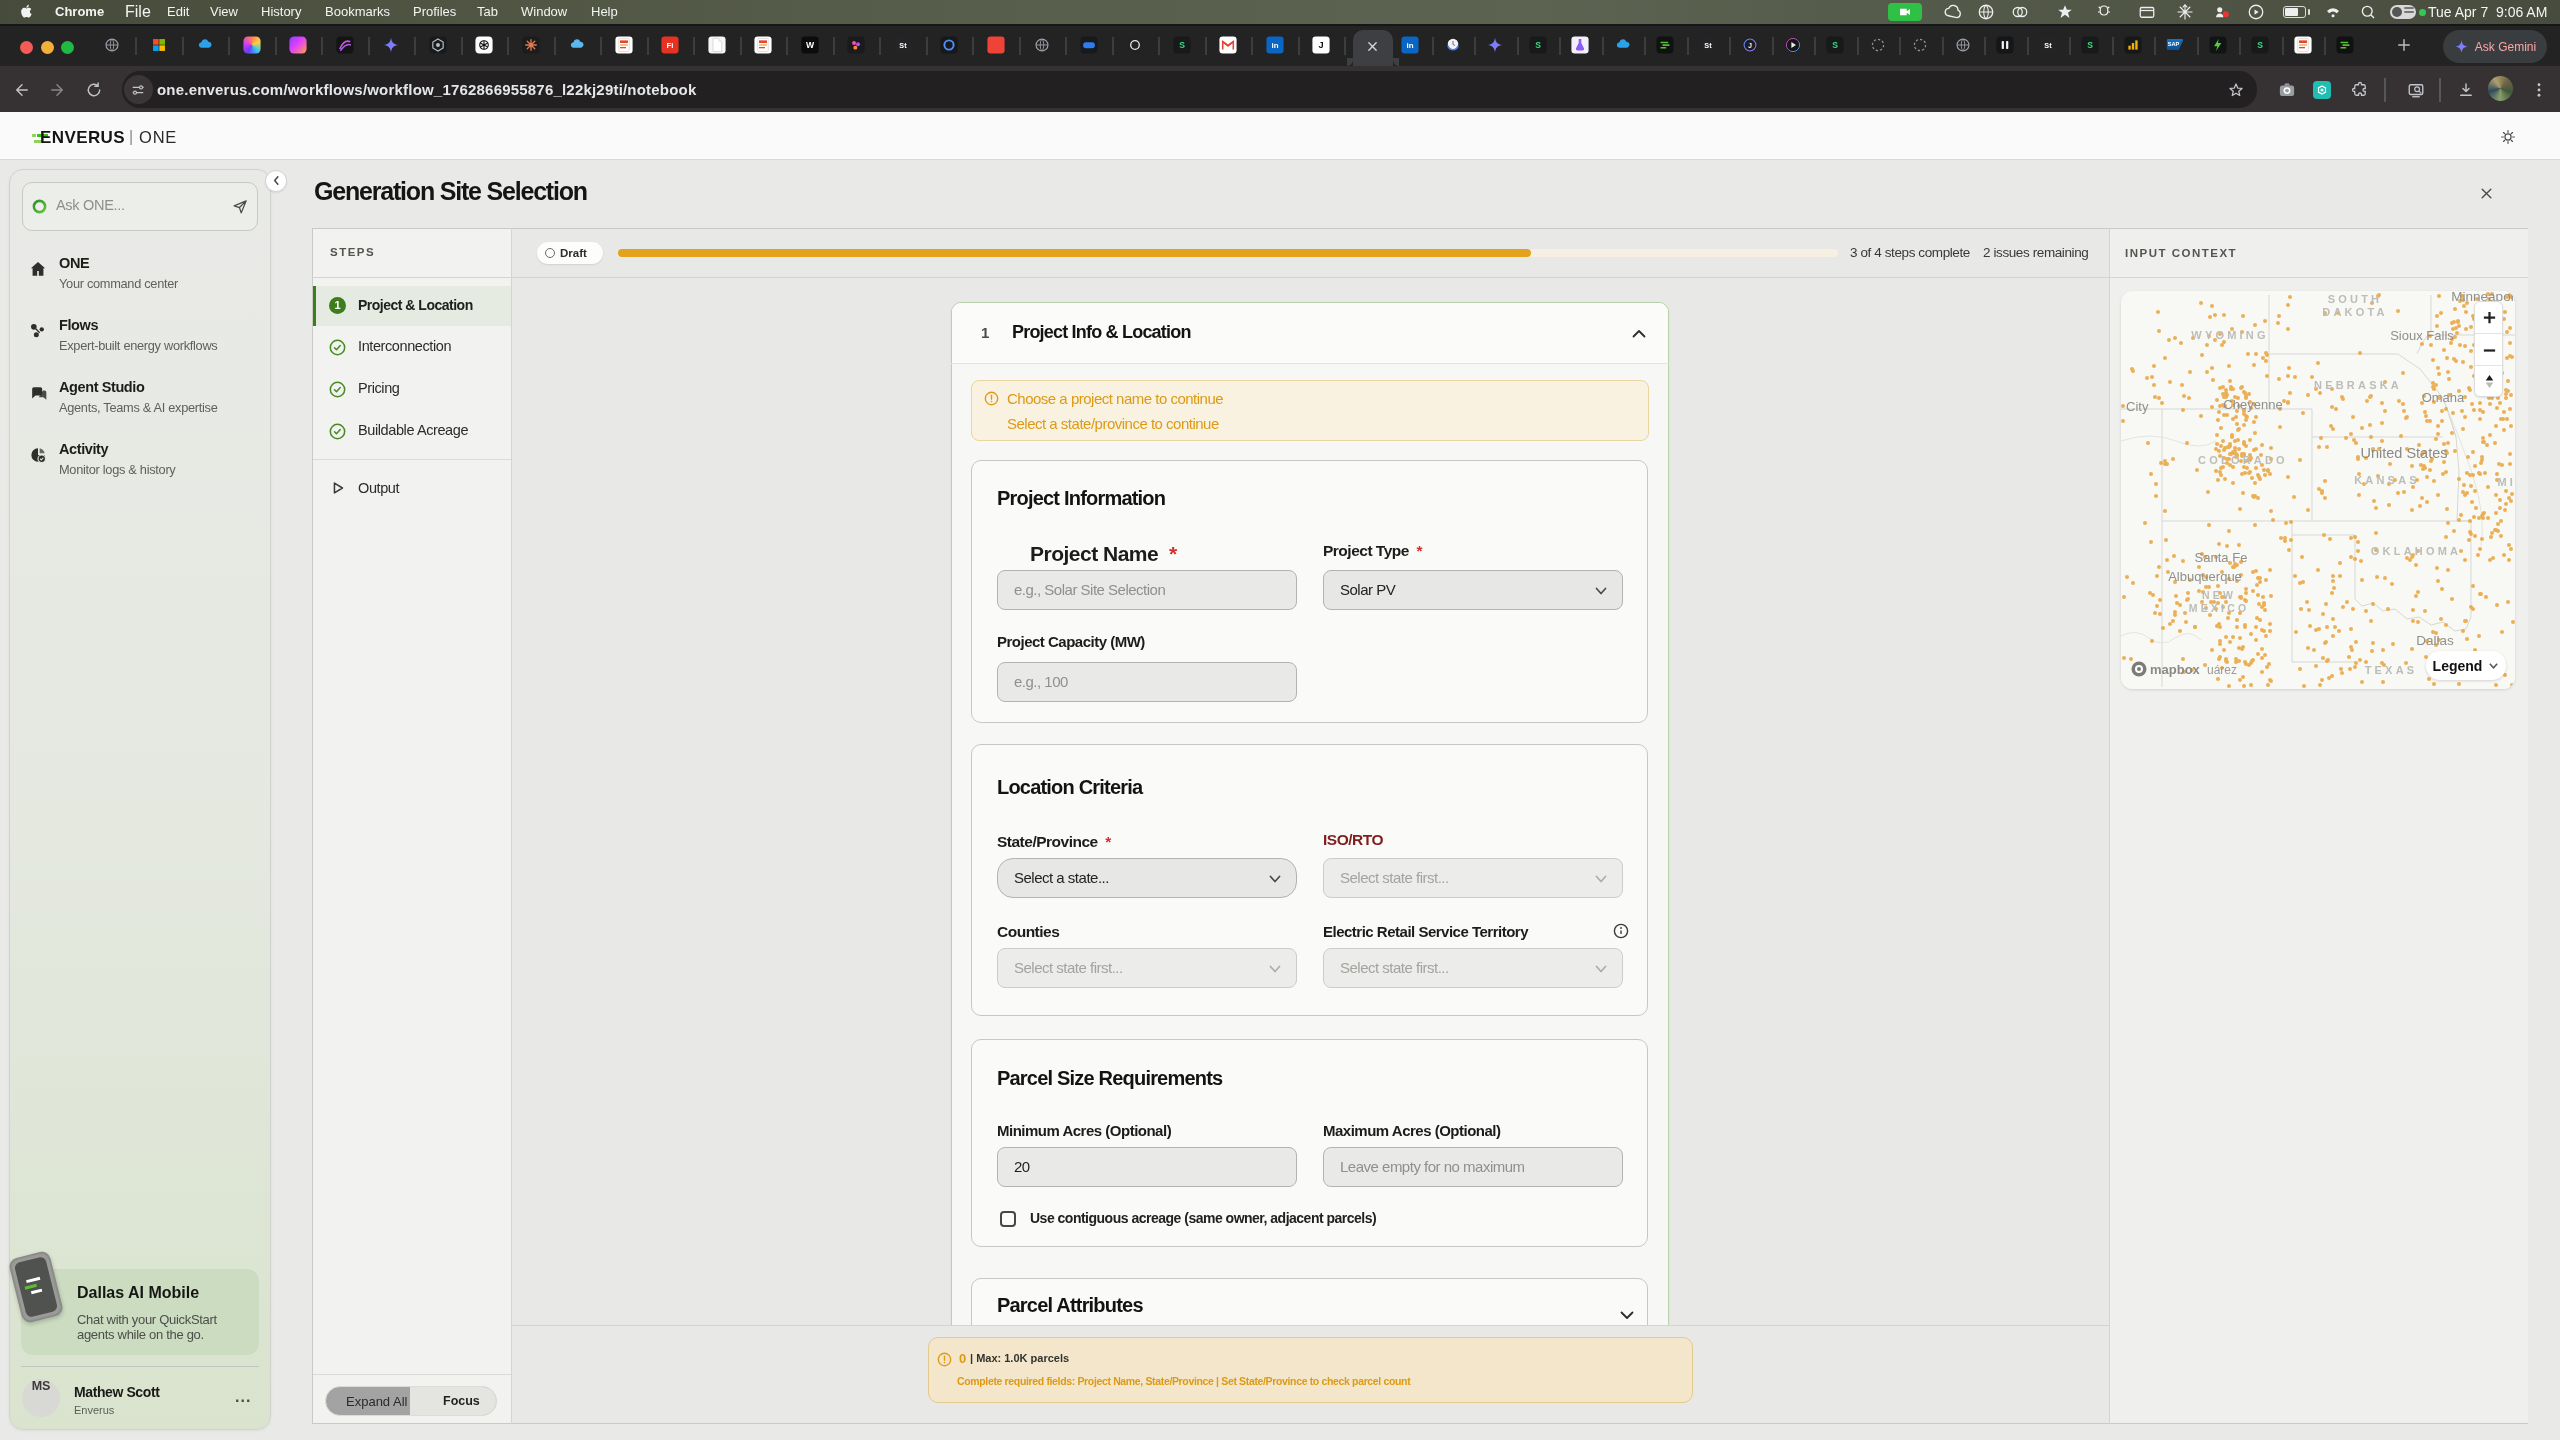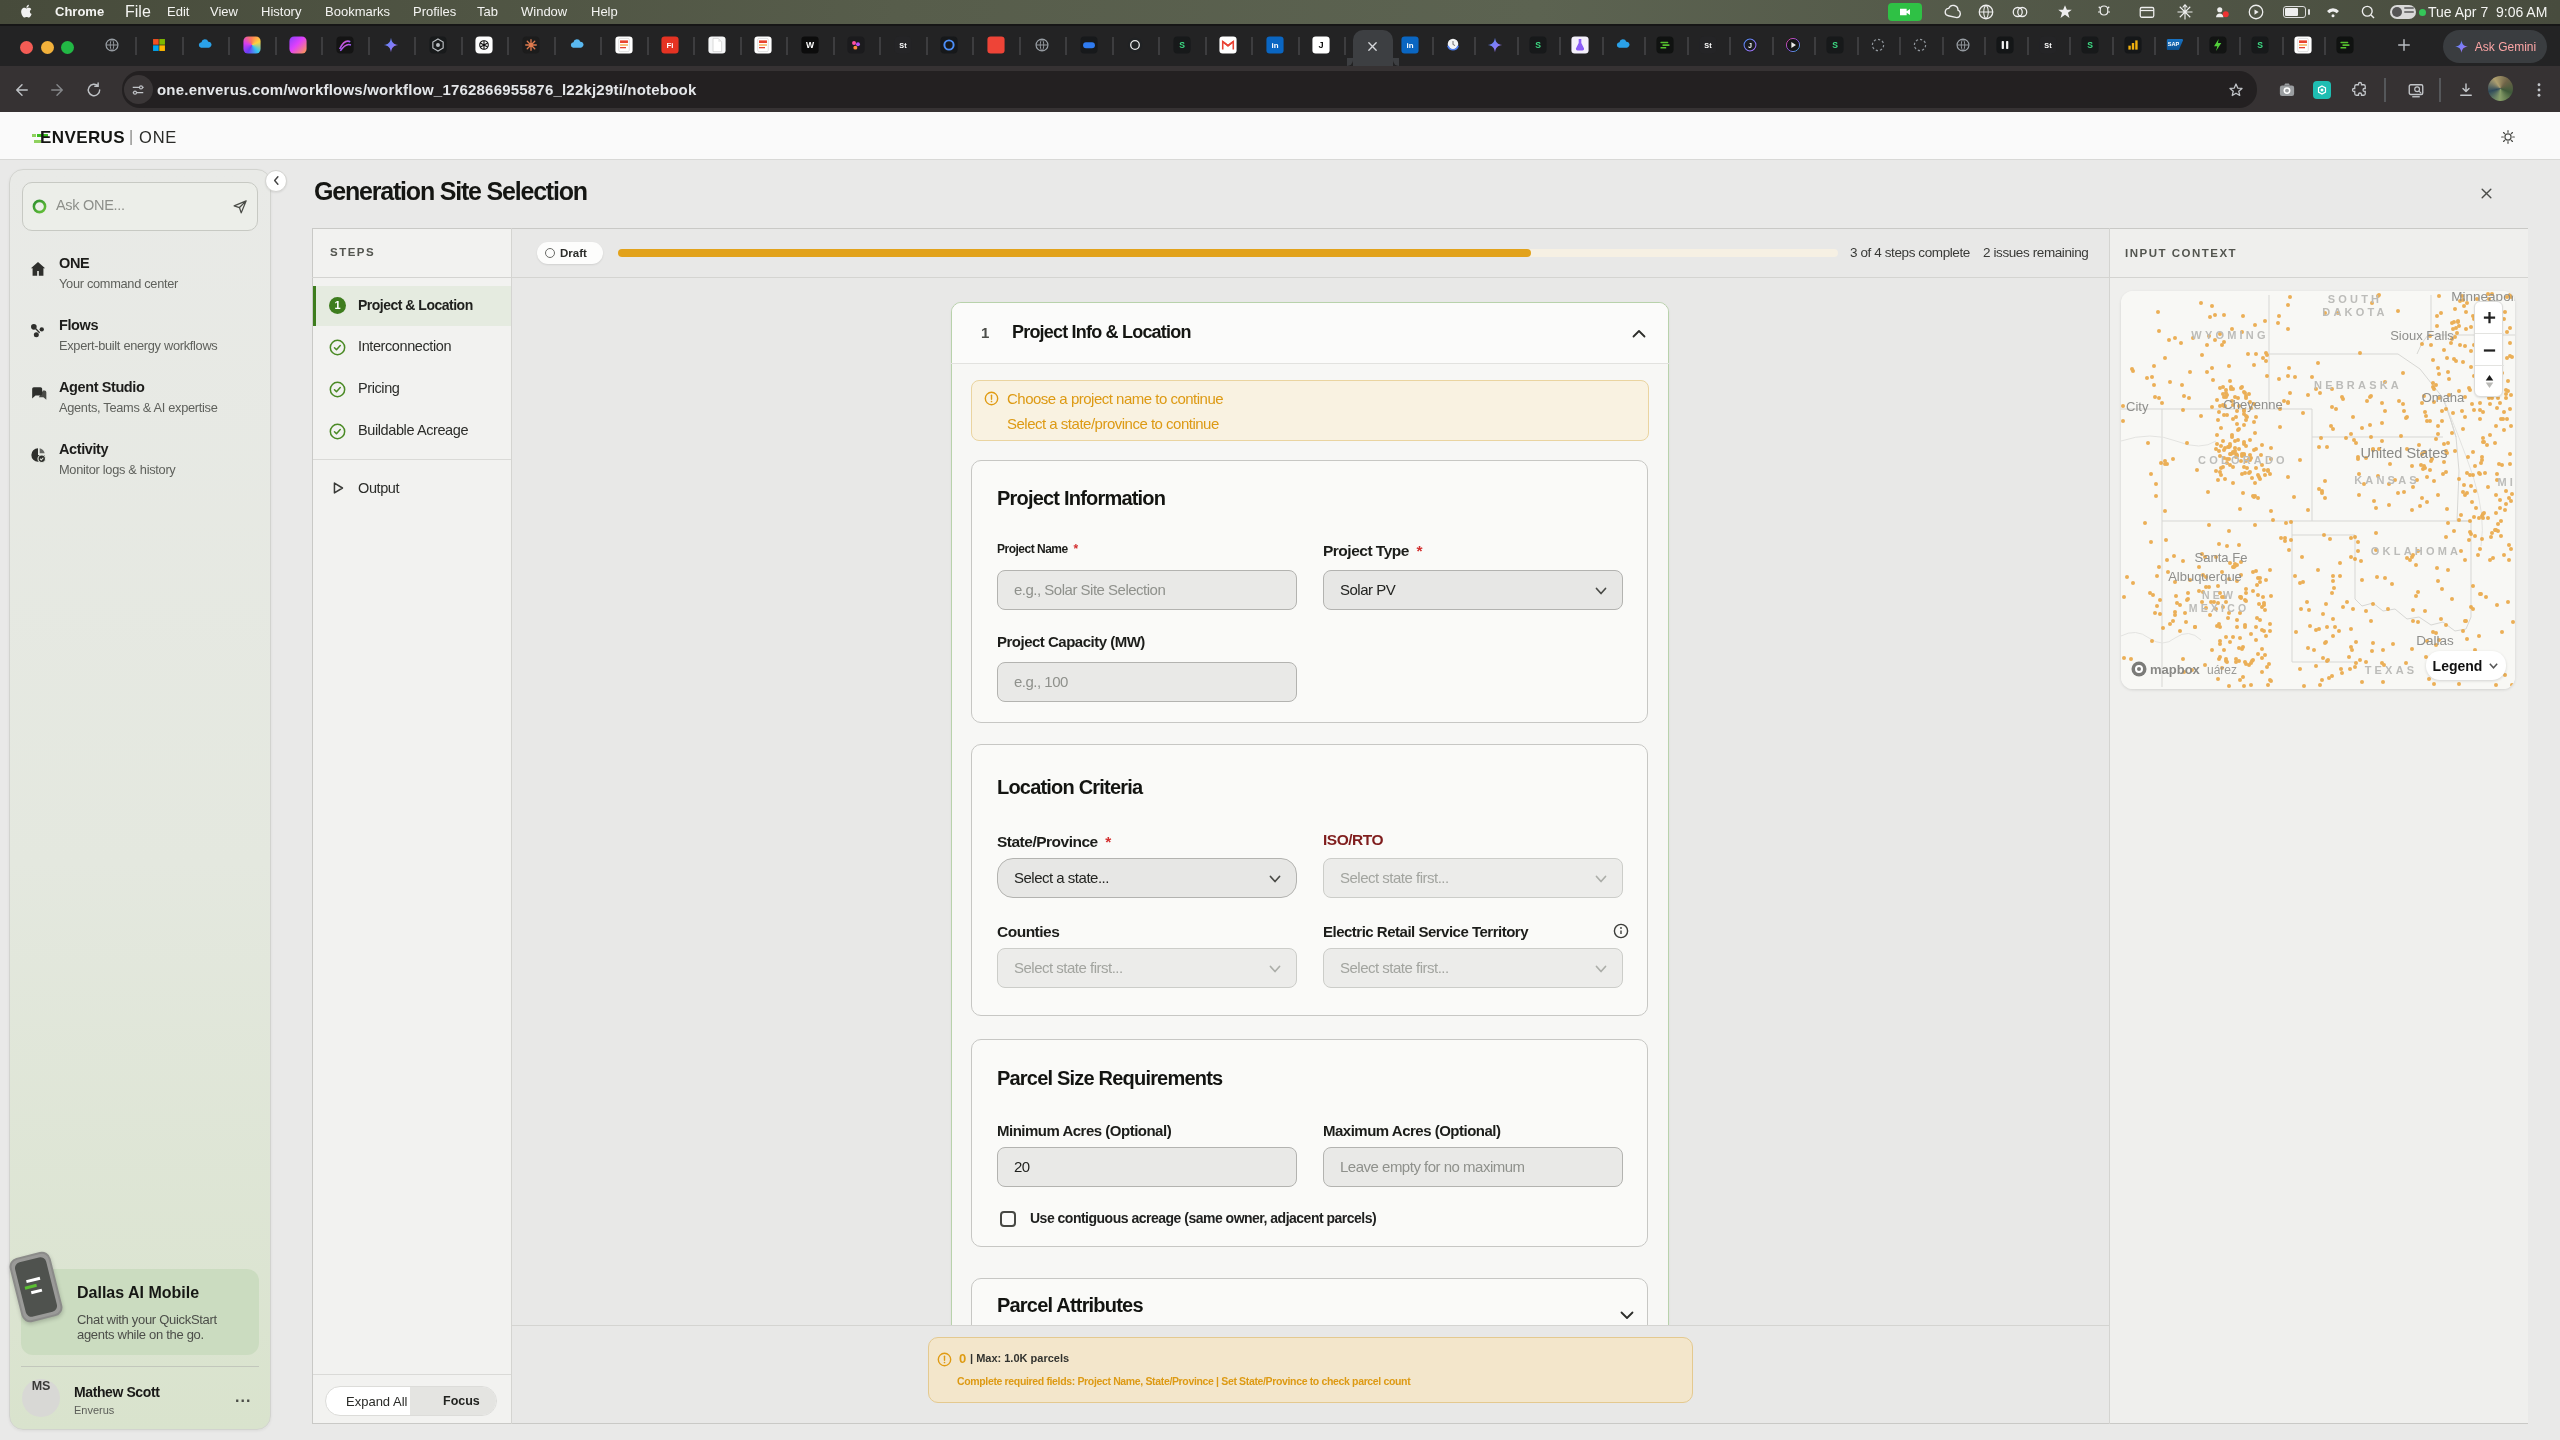--- a/index.html
+++ b/index.html
@@ -447,21 +447,21 @@
     <circle cx="9" cy="9" r="7.6" fill="none" stroke="#4a8a24" stroke-width="1.6"></circle>
     <path d="M5.8 9.2l2.1 2.1 4-4.4" stroke="#4a8a24" stroke-width="1.6" fill="none" stroke-linecap="round" stroke-linejoin="round"></path>
   </svg>
 <span style="position:absolute;left:358px;top:422px;font-size:14.5px;font-weight:400;letter-spacing:-0.4px;color:#2c2d2a">Buildable Acreage</span>
 <div style="position:absolute;left:313px;top:459px;width:198px;height:1px;background:#dadad7"></div>
 <svg style="position:absolute;left:330px;top:480px" width="16" height="16" viewBox="0 0 18 18">
     <path d="M5 3.5l9 5.5-9 5.5z" fill="none" stroke="#3a3b38" stroke-width="1.7" stroke-linejoin="round"></path>
   </svg>
 <span style="position:absolute;left:358px;top:480px;font-size:14.5px;font-weight:400;letter-spacing:-0.4px;color:#2c2d2a">Output</span>
 <div style="position:absolute;left:313px;top:1374px;width:198px;height:1px;background:#dadad7"></div>
-<div style="position:absolute;left:325px;top:1386px;width:172px;height:30px;border-radius:15px;background:#ffffff;border:1px solid #dcdcd9;overflow:hidden">
+<div style="position:absolute;left:325px;top:1386px;width:172px;height:30px;border-radius:15px;background:#a3a3a3;border:1px solid #dcdcd9;overflow:hidden">
     <div style="position:absolute;right:0;top:0;width:86px;height:30px;background:#e4e4e1"></div>
     <span style="position:absolute;left:20px;top:7px;font-size:13px;font-weight:400;color:#2a2b28">Expand All</span>
     <span style="position:absolute;left:117px;top:7px;font-size:12.5px;font-weight:700;color:#222320">Focus</span>
   </div>
 <div style="position:absolute;left:512px;top:278px;width:1597px;height:1047px;overflow:hidden">
 <div style="position:absolute;left:-512px;top:-278px;width:2560px;height:1440px">
 <div style="position:absolute;left:951px;top:302px;width:718px;height:1060px;border-radius:10px;border:1px solid #b8d2ab;background:#f7f7f5;box-shadow:0 1px 3px rgba(0,0,0,.05)"></div>
 <div style="position:absolute;left:952px;top:303px;width:716px;height:60px;border-radius:9px 9px 0 0;background:#fbfbfa"></div>
 <span style="position:absolute;left:981px;top:324px;font-size:15px;font-weight:700;color:#4d4e4a">1</span>
 <span style="position:absolute;left:1012px;top:322px;font-size:18px;font-weight:700;letter-spacing:-0.8px;color:#141512">Project Info &amp; Location</span>
@@ -472,21 +472,21 @@
 <div style="position:absolute;left:971px;top:380px;width:678px;height:61px;border-radius:8px;border:1px solid #ead4a0;background:#f9f2e1"></div>
 <svg style="position:absolute;left:984px;top:391px" width="15" height="15" viewBox="0 0 16 16">
         <circle cx="8" cy="8" r="6.6" fill="none" stroke="#e09b13" stroke-width="1.5"></circle>
         <path d="M8 4.6v4.2" stroke="#e09b13" stroke-width="1.5" stroke-linecap="round"></path>
         <circle cx="8" cy="11.2" r="0.9" fill="#e09b13"></circle>
       </svg>
 <span style="position:absolute;left:1007px;top:390px;font-size:15px;font-weight:500;letter-spacing:-0.5px;color:#dd9a14">Choose a project name to continue</span>
 <span style="position:absolute;left:1007px;top:415px;font-size:15px;font-weight:500;letter-spacing:-0.5px;color:#dd9a14">Select a state/province to continue</span>
 <div style="position:absolute;left:971px;top:460px;width:677px;height:263px;border-radius:10px;border:1px solid #c7c7c4;background:#fafaf8"></div>
 <span style="position:absolute;left:997px;top:487px;font-size:20px;font-weight:700;letter-spacing:-0.8px;color:#131411">Project Information</span>
-<span style="position:absolute;left:997px;top:542px;font-size:12px;font-weight:700;letter-spacing:-0.5px;color:#1c1d1a">Project Name <span style="color:#d32f2f;font-weight:700">&nbsp;*</span></span>
+<span style="position:absolute;left:1030px;top:542px;font-size:21px;font-weight:700;letter-spacing:-0.5px;color:#1c1d1a">Project Name <span style="color:#d32f2f;font-weight:700">&nbsp;*</span></span>
 <span style="position:absolute;left:1323px;top:542px;font-size:15.5px;font-weight:700;letter-spacing:-0.5px;color:#1c1d1a">Project Type <span style="color:#d32f2f;font-weight:700">&nbsp;*</span></span>
 <div style="position:absolute;left:997px;top:570px;width:300px;height:40px;border-radius:8px;border:1px solid #b3b3b0;background:#e9e9e7">
         <span style="position:absolute;left:16px;top:10px;font-size:15px;letter-spacing:-0.5px;color:#8f918c">e.g., Solar Site Selection</span>
       </div>
 <div style="position:absolute;left:1323px;top:570px;width:300px;height:40px;border-radius:8px;border:1px solid #b3b3b0;background:#e7e7e5">
         <span style="position:absolute;left:16px;top:10px;font-size:15px;letter-spacing:-0.5px;color:#232421">Solar PV</span>
         <svg style="position:absolute;right:14px;top:13px" width="14" height="14" viewBox="0 0 14 14">
           <path d="M2.5 4.5L7 9.5l4.5-5" stroke="#4a4b47" stroke-width="1.7" fill="none" stroke-linecap="round" stroke-linejoin="round"></path>
         </svg>
       </div>

